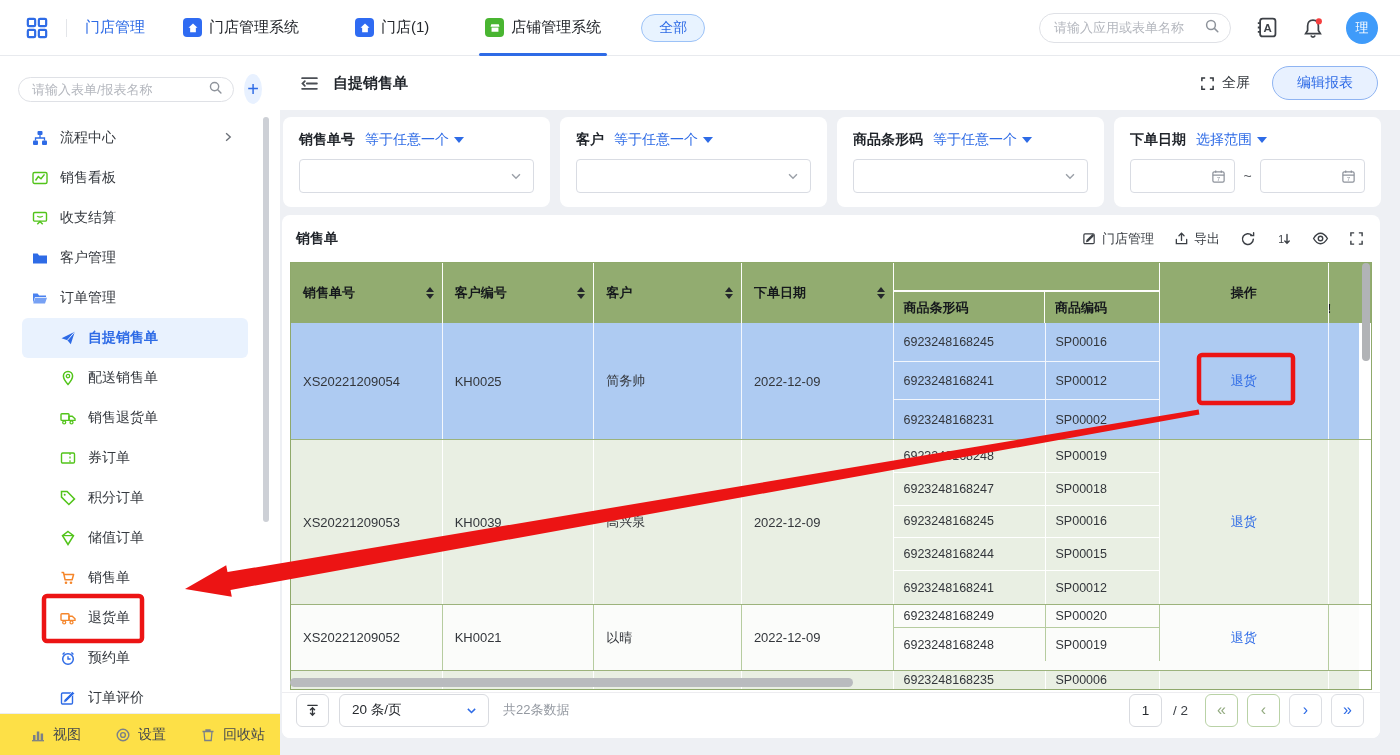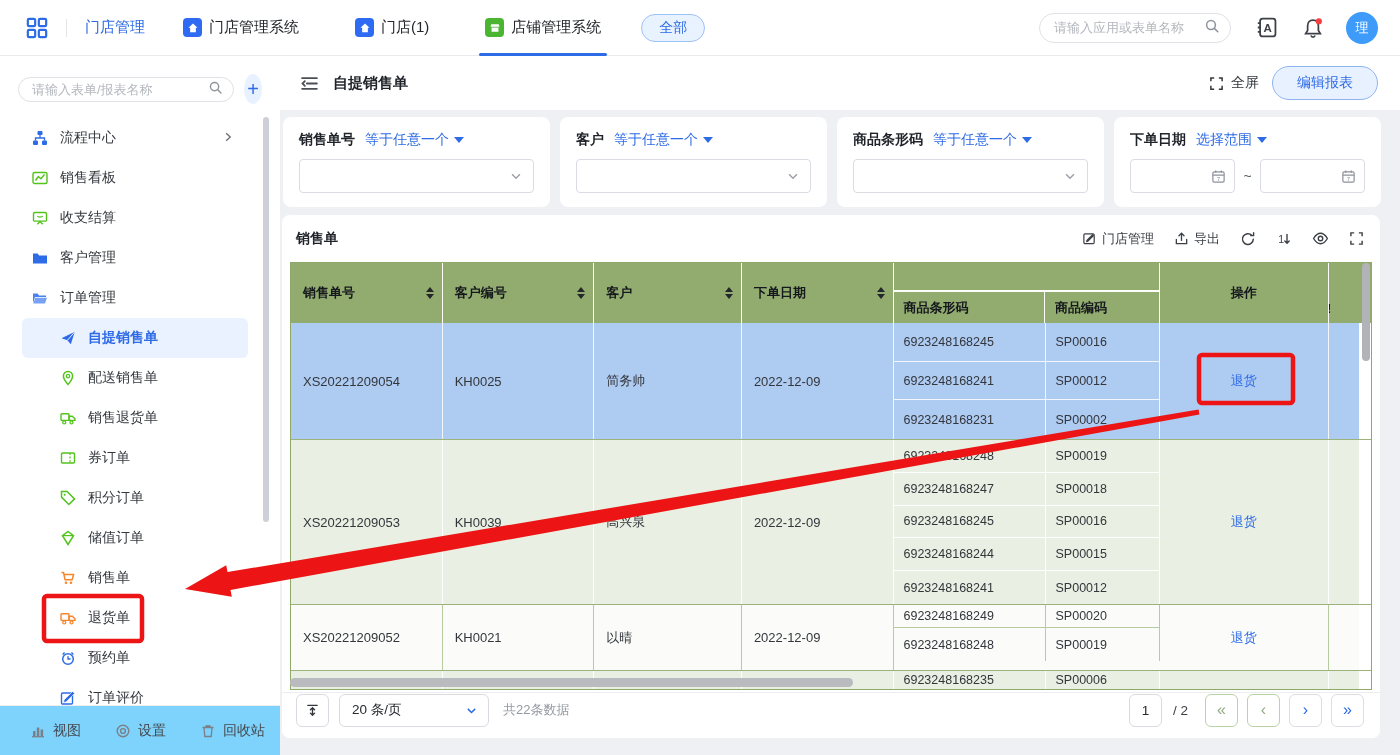--- a/index.html
+++ b/index.html
@@ -40,31 +40,31 @@
              display:flex; align-items:center; justify-content:center; cursor:pointer; }
   .menu { position:absolute; top:62px; left:0; right:0; }
   .s-item { height:40px; display:flex; align-items:center; gap:12px; font-size:14px; color:#34383e; cursor:pointer; }
   .s-item.top { padding-left:32px; }
   .s-item.sub { padding-left:60px; }
   .s-item .chev { margin-left:auto; margin-right:46px; color:#6a6f77; }
   .s-item.active { background:#e9f2fe; border-radius:6px; margin:0 32px 0 22px; padding-left:38px; }
   .s-item.active span { color:#2e6be6; font-weight:bold; }
   .ic-blue { color:#2e6be6; } .ic-blue2 { color:#4a82f0; } .ic-green { color:#52c41a; } .ic-orange { color:#f5862b; }
   .sb-scroll { position:absolute; right:11px; top:61px; width:6px; height:405px; border-radius:3px; background:#cdd0d6; }
-  .sb-footer { position:absolute; left:0; bottom:0; width:280px; height:50px; background:#7dd3fc; border-top:1px solid #ebedf0;
+  .sb-footer { position:absolute; left:0; bottom:0; width:280px; height:42px; background:#fde047; border-top:1px solid #ebedf0;
                display:flex; align-items:center; gap:34px; padding-left:30px; z-index:5; }
   .sb-footer .f-item { display:flex; align-items:center; gap:7px; font-size:14px; color:#45494f; cursor:pointer; }
   .sb-footer .f-item svg { color:#7b8088; }
 
   
   .content { position:absolute; left:280px; top:56px; width:1120px; height:699px; }
   .page-header { height:54px; background:#fff; display:flex; align-items:center; padding:0 22px 0 20px; }
   .fold { color:#4b4f55; cursor:pointer; display:flex; }
   .page-title { margin-left:14px; font-size:15px; font-weight:bold; color:#1f2329; }
-  .ph-right { margin-left:auto; display:flex; align-items:center; gap:13px; }
+  .ph-right { margin-left:auto; display:flex; align-items:center; gap:22px; }
   .fullscreen { display:flex; align-items:center; gap:7px; font-size:14px; color:#33373d; cursor:pointer; }
   .btn-edit { height:34px; padding:0 24px; border:1px solid #8fb4f2; background:#e8f1ff; color:#2e6be6;
               border-radius:17px; font-size:14px; display:flex; align-items:center; cursor:pointer; }
 
   .filters { position:absolute; left:3px; top:61px; display:flex; gap:10px; }
   .fcard { width:267px; height:90px; background:#fff; border-radius:8px; padding:14px 16px 0 16px; }
   .frow { display:flex; align-items:center; gap:10px; margin-bottom:10px; }
   .flabel { font-size:14px; font-weight:bold; color:#1f2329; }
   .fcond { font-size:14px; color:#2e6be6; display:flex; align-items:center; gap:5px; cursor:pointer; }
   .fcond .tri { width:0; height:0; border-left:5px solid transparent; border-right:5px solid transparent; border-top:6px solid #2e6be6; }

